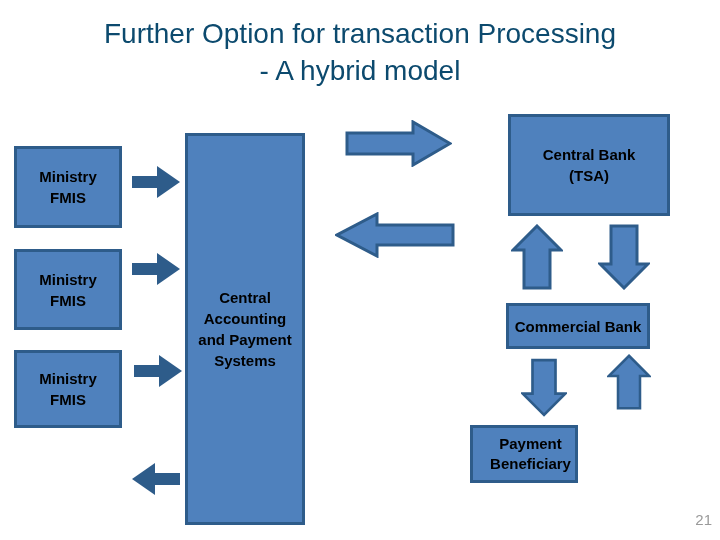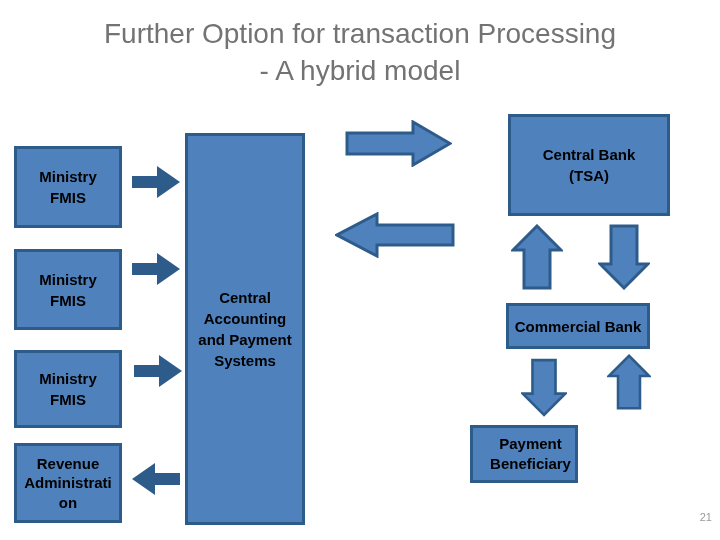--- a/index.html
+++ b/index.html
@@ -7,21 +7,21 @@
     position:relative;
     width:720px;height:540px;
     background:#ffffff;
     font-family:"Liberation Sans", sans-serif;
     overflow:hidden;
     box-shadow:0 0 4px rgba(0,0,0,.25);
   }
   .title{
     position:absolute;top:16px;left:0;width:720px;
     text-align:center;
-    color:#737373;
+    color:#0c4a6e;
     font-size:28px;line-height:1.32;font-weight:400;
     white-space:pre-line;
   }
   .box{
     position:absolute;box-sizing:border-box;
     background:#4f81bd;border:3px solid #2e5c8a;
     color:#000000;font-weight:600;font-size:15px;line-height:1.4;
     display:flex;align-items:center;justify-content:center;
     text-align:center;white-space:pre-line;
   }
@@ -47,40 +47,37 @@
   .bar{left:345px;top:120px;}
   .bal{left:335px;top:212px;}
   .up-tsa{left:511px;top:224px;}
   .down-tsa{left:598px;top:224px;}
   .down-comm{left:521px;top:357px;}
   .up-comm{left:607px;top:352px;}
   .arrow-solid{fill:#2e5c8a;stroke:none;}
   .arrow-block{fill:#4f81bd;stroke:#2e5c8a;stroke-width:3;stroke-linejoin:miter;}
   .page-number{
     position:absolute;right:8px;top:511px;
-    color:#9a9a9a;font-size:11px;
+    color:#9a9a9a;font-size:15px;
   }
 </style>
 </head>
 <body>
 
 <div class="slide">
 
   <div class="title">Further Option for transaction Processing
 - A hybrid model</div>
 
   <div class="box m1">Ministry
 FMIS</div>
   <div class="box m2">Ministry
 FMIS</div>
   <div class="box m3">Ministry
 FMIS</div>
-  <div class="box rev">Revenue
-Administrati
-on</div>
 
   <svg class="icon sa1" width="48" height="38" viewBox="0 0 48 38">
     <polygon class="arrow-solid" points="0,13 25,13 25,3 48,19 25,35 25,25 0,25"></polygon>
   </svg>
   <svg class="icon sa2" width="48" height="38" viewBox="0 0 48 38">
     <polygon class="arrow-solid" points="0,13 25,13 25,3 48,19 25,35 25,25 0,25"></polygon>
   </svg>
   <svg class="icon sa3" width="48" height="38" viewBox="0 0 48 38">
     <polygon class="arrow-solid" points="0,13 25,13 25,3 48,19 25,35 25,25 0,25"></polygon>
   </svg>

